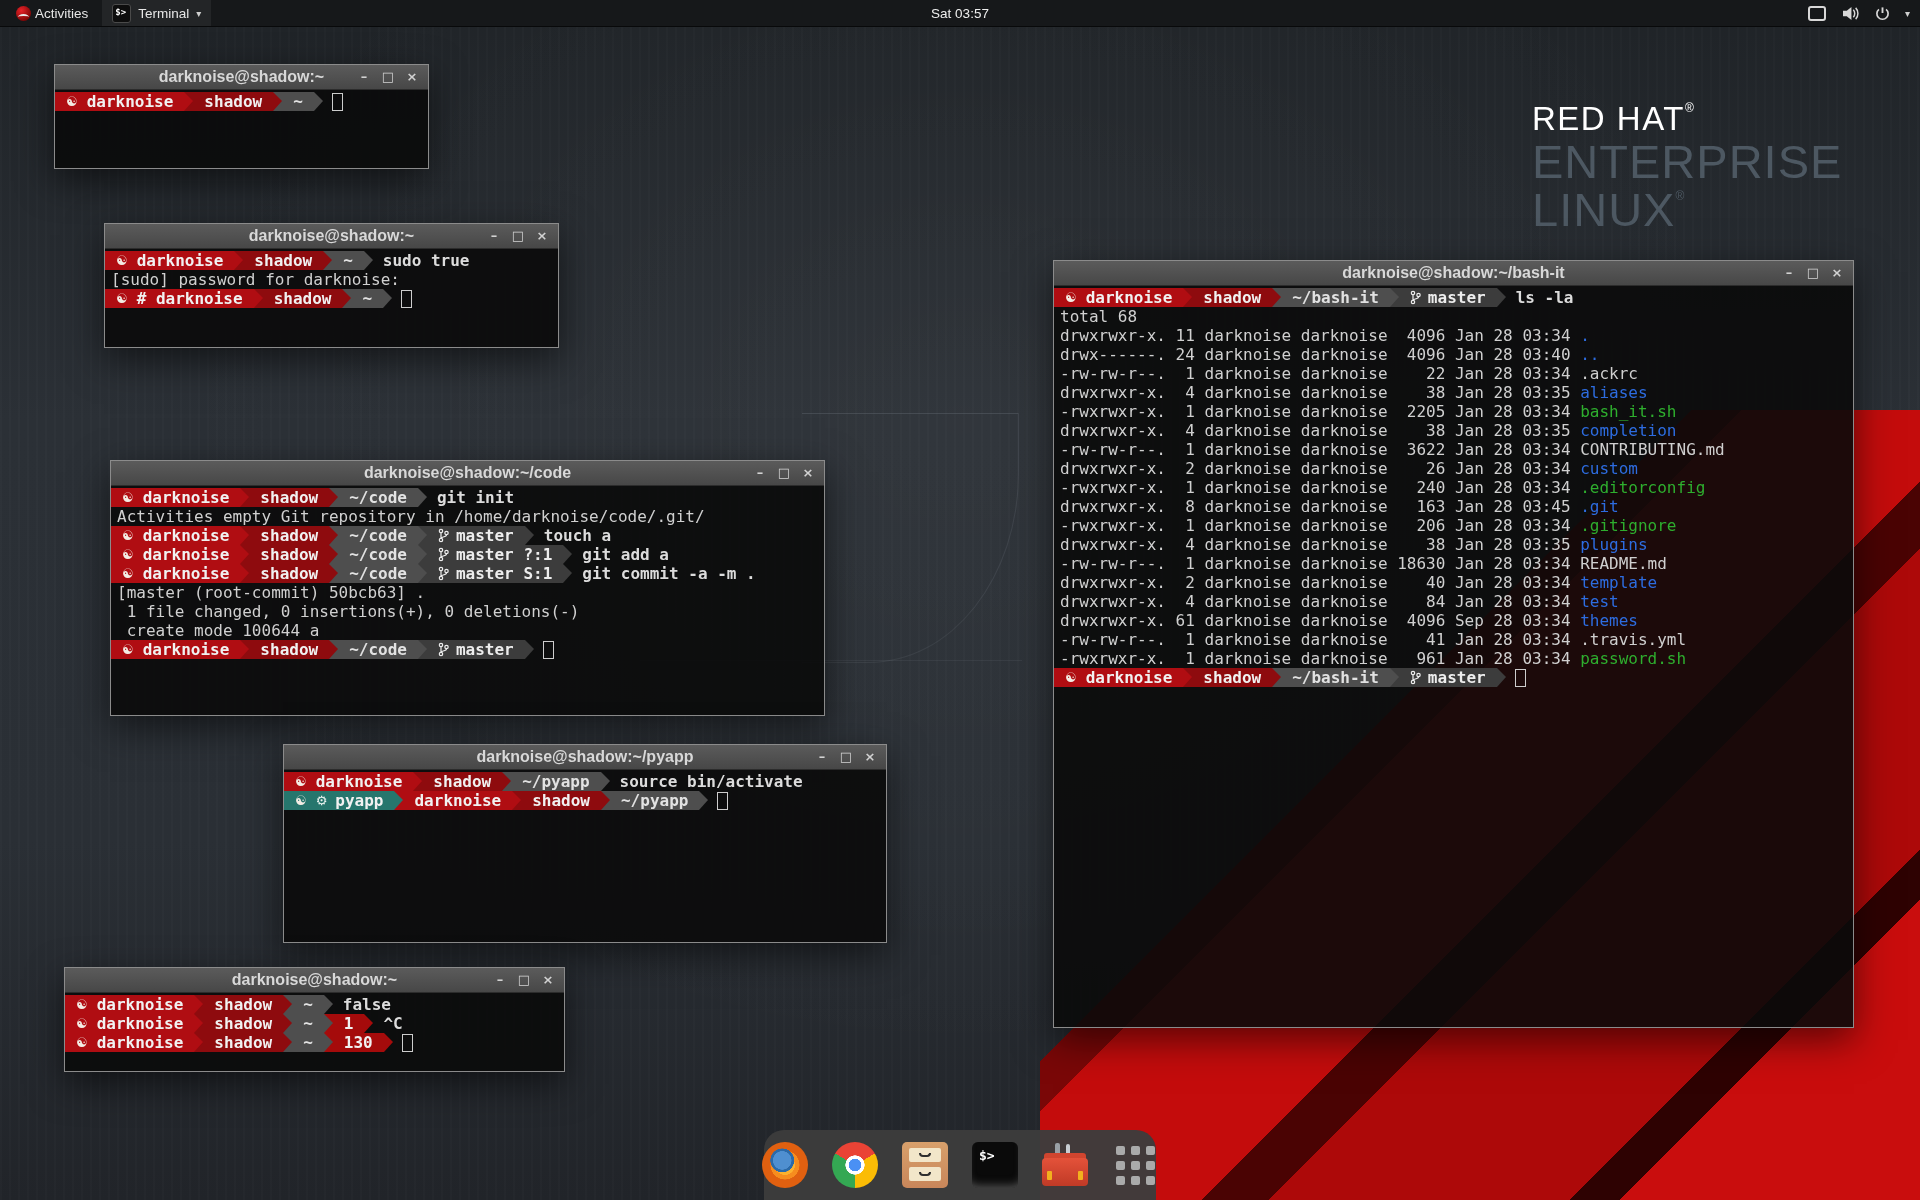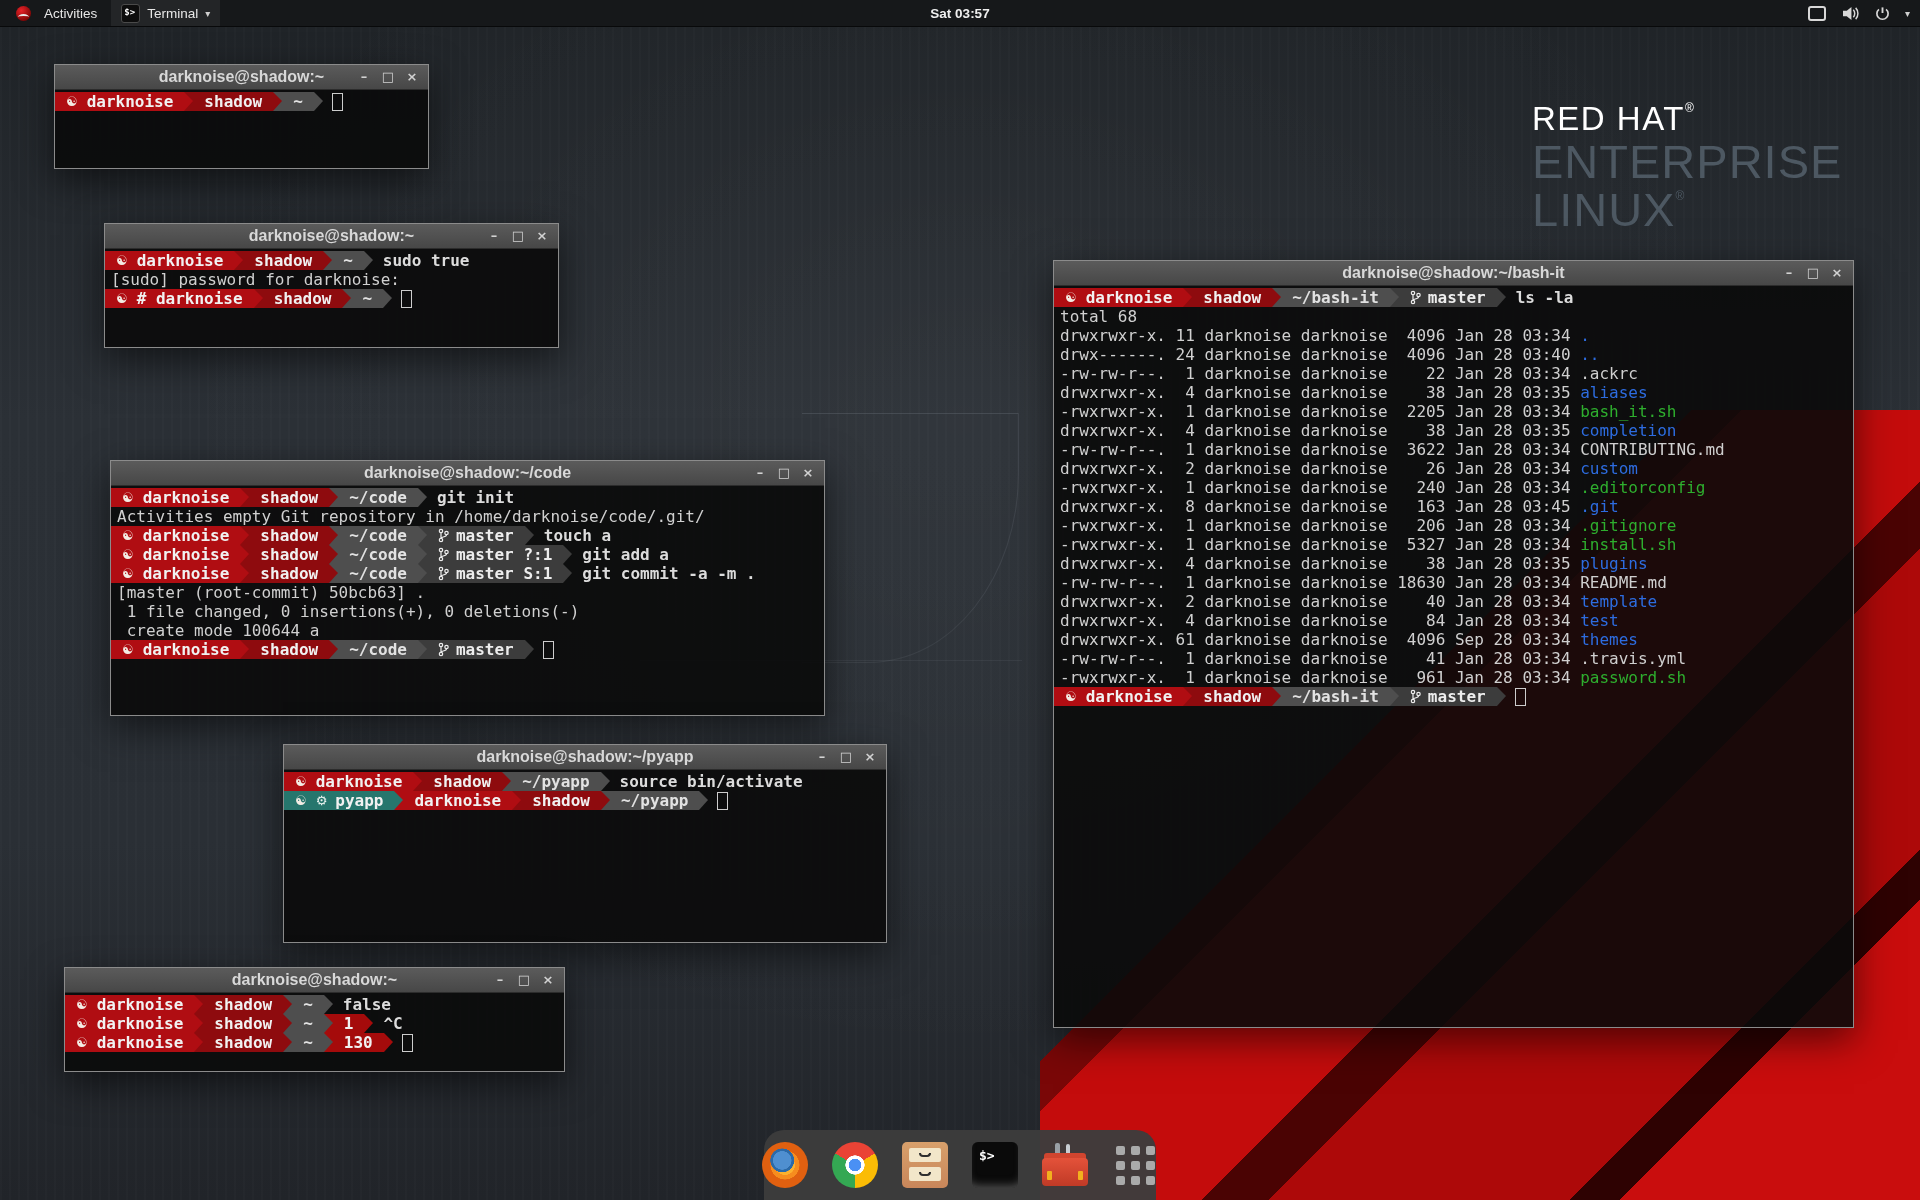--- a/index.html
+++ b/index.html
@@ -24,30 +24,30 @@
   .rhel-logo .l1{font-size:33px;font-weight:400;letter-spacing:1.5px;color:#ffffff;}
   .rhel-logo .l2,.rhel-logo .l3{font-size:47px;font-weight:400;letter-spacing:1px;line-height:1.02;color:#4d5862;}
   .rhel-logo sup{font-size:12px;vertical-align:18px;}
   .rhel-logo .l3 sup{vertical-align:26px;}
 
   
   .topbar{position:absolute;left:0;top:0;right:0;height:26px;background:rgba(22,24,26,0.97);
     color:#e6e6e6;display:flex;align-items:center;z-index:50;font-size:13.5px;
     border-bottom:1px solid rgba(0,0,0,0.6);}
   .tb-left{display:flex;align-items:center;gap:6px;margin-left:8px;}
-  .activities{display:flex;align-items:center;gap:13px;padding:0 8px;height:26px;cursor:pointer;}
+  .activities{display:flex;align-items:center;gap:4px;padding:0 8px;height:26px;cursor:pointer;}
   .hat{width:15px;height:15px;border-radius:50%;
     background:radial-gradient(circle at 35% 30%,#e82329,#7e0505 75%);position:relative;}
   .hat::after{content:"";position:absolute;left:2px;top:8px;width:11px;height:4px;
     border-top:2px solid #e8e8e8;border-radius:50%;}
   .appmenu{display:flex;align-items:center;gap:7px;padding:0 10px;height:26px;background:rgba(255,255,255,0.06);cursor:pointer;}
   .tile{width:19px;height:19px;background:#0d0d0d;border:1px solid #4a4a4a;border-radius:3px;color:#fff;
     font:700 9px/1 "DejaVu Sans Mono",monospace;display:flex;align-items:flex-start;justify-content:flex-start;padding:3px 0 0 2px;box-sizing:border-box;}
   .tb-caret{font-size:10px;color:#cfcfcf;}
-  .clock{position:absolute;left:50%;transform:translateX(-50%);font-weight:700;color:#efefef;cursor:pointer;}
+  .clock{position:absolute;left:50%;transform:translateX(-50%);font-weight:400;color:#efefef;cursor:pointer;}
   .status{position:absolute;right:10px;top:0;height:26px;display:flex;align-items:center;gap:15px;cursor:pointer;}
   .scr{width:14px;height:11px;border:2px solid #d8d8d8;border-radius:3px;display:inline-block;}
 
   
   .window{position:absolute;border:1px solid #8b8b8b;box-shadow:0 12px 36px rgba(0,0,0,0.55);
     background:rgba(10,10,10,0.90);z-index:10;}
   .titlebar{position:absolute;left:0;top:0;right:0;height:24px;
     background:linear-gradient(#5b5b5b,#474747);border-bottom:1px solid #2c2c2c;cursor:default;}
   .wtitle{position:absolute;left:0;right:0;top:0;height:24px;line-height:24px;text-align:center;
     color:#d8d8d8;font-size:16px;font-weight:700;pointer-events:none;}
@@ -279,21 +279,20 @@
       <div class="tline out"><span class="lspre">drwx------. 24 darknoise darknoise  4096 Jan 28 03:40 </span><span class="fname f-dir">..</span></div>
       <div class="tline out"><span class="lspre">-rw-rw-r--.  1 darknoise darknoise    22 Jan 28 03:34 </span><span class="fname f-plain">.ackrc</span></div>
       <div class="tline out"><span class="lspre">drwxrwxr-x.  4 darknoise darknoise    38 Jan 28 03:35 </span><span class="fname f-dir">aliases</span></div>
       <div class="tline out"><span class="lspre">-rwxrwxr-x.  1 darknoise darknoise  2205 Jan 28 03:34 </span><span class="fname f-exec">bash_it.sh</span></div>
       <div class="tline out"><span class="lspre">drwxrwxr-x.  4 darknoise darknoise    38 Jan 28 03:35 </span><span class="fname f-dir">completion</span></div>
       <div class="tline out"><span class="lspre">-rw-rw-r--.  1 darknoise darknoise  3622 Jan 28 03:34 </span><span class="fname f-plain">CONTRIBUTING.md</span></div>
       <div class="tline out"><span class="lspre">drwxrwxr-x.  2 darknoise darknoise    26 Jan 28 03:34 </span><span class="fname f-dir">custom</span></div>
       <div class="tline out"><span class="lspre">-rwxrwxr-x.  1 darknoise darknoise   240 Jan 28 03:34 </span><span class="fname f-exec">.editorconfig</span></div>
       <div class="tline out"><span class="lspre">drwxrwxr-x.  8 darknoise darknoise   163 Jan 28 03:45 </span><span class="fname f-dir">.git</span></div>
       <div class="tline out"><span class="lspre">-rwxrwxr-x.  1 darknoise darknoise   206 Jan 28 03:34 </span><span class="fname f-exec">.gitignore</span></div>
-      <div class="tline out"><span class="lspre">-rwxrwxr-x.  1 darknoise darknoise  5327 Jan 28 03:34 </span><span class="fname f-exec">install.sh</span></div>
       <div class="tline out"><span class="lspre">drwxrwxr-x.  4 darknoise darknoise    38 Jan 28 03:35 </span><span class="fname f-dir">plugins</span></div>
       <div class="tline out"><span class="lspre">-rw-rw-r--.  1 darknoise darknoise 18630 Jan 28 03:34 </span><span class="fname f-plain">README.md</span></div>
       <div class="tline out"><span class="lspre">drwxrwxr-x.  2 darknoise darknoise    40 Jan 28 03:34 </span><span class="fname f-dir">template</span></div>
       <div class="tline out"><span class="lspre">drwxrwxr-x.  4 darknoise darknoise    84 Jan 28 03:34 </span><span class="fname f-dir">test</span></div>
       <div class="tline out"><span class="lspre">drwxrwxr-x. 61 darknoise darknoise  4096 Sep 28 03:34 </span><span class="fname f-dir">themes</span></div>
       <div class="tline out"><span class="lspre">-rw-rw-r--.  1 darknoise darknoise    41 Jan 28 03:34 </span><span class="fname f-plain">.travis.yml</span></div>
       <div class="tline out"><span class="lspre">-rwxrwxr-x.  1 darknoise darknoise   961 Jan 28 03:34 </span><span class="fname f-exec">password.sh</span></div>
       <div class="tline"><span class="seg seg-user"><span class="osicon">☯</span><span class="segtext">darknoise</span></span><span class="arrow" style="border-left-color: rgb(176, 13, 18); background: rgb(142, 11, 14);"></span><span class="seg seg-host"><span class="segtext">shadow</span></span><span class="arrow" style="border-left-color: rgb(142, 11, 14); background: rgb(78, 78, 78);"></span><span class="seg seg-path"><span class="segtext">~/bash-it</span></span><span class="arrow" style="border-left-color: rgb(78, 78, 78); background: rgb(60, 60, 60);"></span><span class="seg seg-git"><svg class="bsvg" width="11" height="15" viewBox="0 0 11 15">
             <circle cx="3" cy="3" r="1.7" fill="none" stroke="#eee" stroke-width="1.2"></circle>
             <circle cx="3" cy="12" r="1.7" fill="none" stroke="#eee" stroke-width="1.2"></circle>

